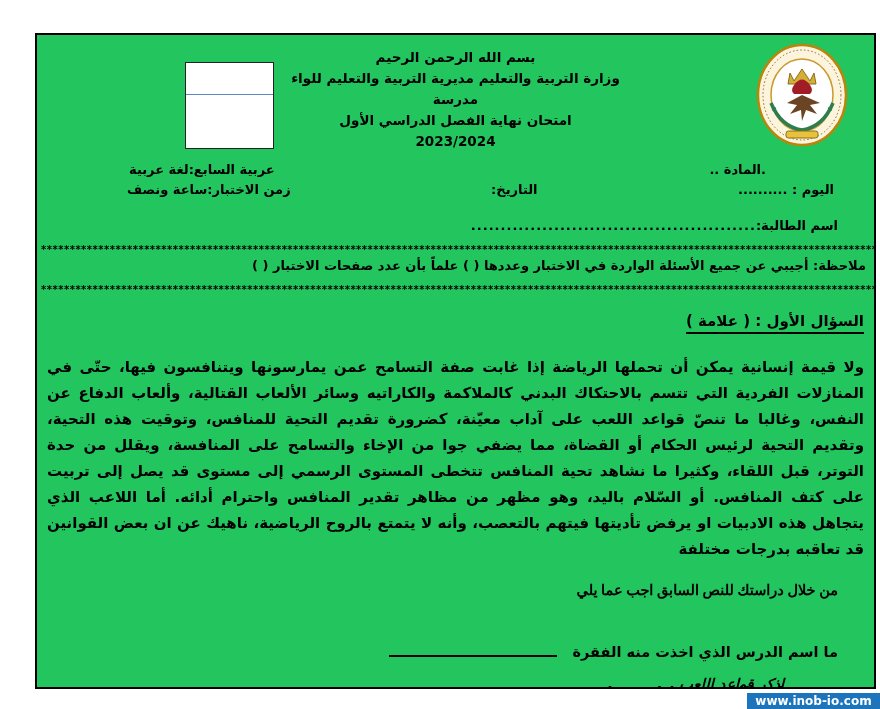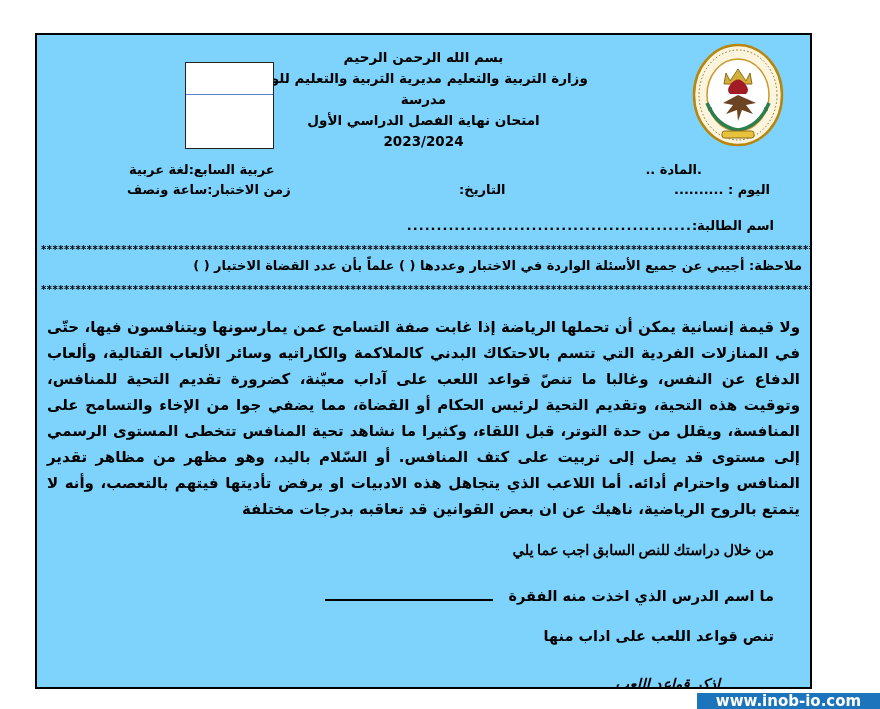--- a/index.html
+++ b/index.html
@@ -4,25 +4,25 @@
 <style>
   * { margin:0; padding:0; box-sizing:border-box; }
   html,body { width:880px; height:709px; background:#ffffff; overflow:hidden; }
   body {
     font-family:"DejaVu Sans", sans-serif;
     font-weight:700;
     color:#000;
     position:relative;
   }
   .frame {
-    position:absolute; left:35px; top:33px; width:777px; height:656px;
+    position:absolute; left:35px; top:33px; width:841px; height:656px;
     border:2px solid #000;
     direction:rtl;
     overflow:hidden;
-    background:#7dd3fc;
+    background:#22c55e;
   }
   
   .header-center { text-align:center; margin-top:12px; font-size:13.5px; line-height:21px; }
   .header-center .num { direction:ltr; unicode-bidi:isolate;text-align:center; }
   .logo-box {
     position:absolute; left:148px; top:27px; width:89px; height:87px;
     border:1px solid #222; background:#fff;
   }
   .logo-box .photo-line {
     position:absolute; left:0; right:0; top:36%; border-top:1.5px solid #5b87c5;
@@ -51,37 +51,37 @@
   .note { margin-top:2px; padding:0 8px; font-size:13px; height:20px; text-align:right; }
   
   .q-title { margin-top:16px; padding:0 10px; font-size:15px; height:24px; text-align:right; }
   .q-title .underl { border-bottom:2px solid #000; padding-bottom:2px; }
   .passage {
     margin-top:18px; padding:0 10px; font-size:15px; line-height:26px;
     text-align:justify; text-justify:inter-word;
   }
   .instruction { margin-top:20px; padding:0 36px; font-size:14.5px; height:22px; text-align:right;font-family:Liberation Serif, serif; }
   .q-item { padding:0 36px; font-size:14.5px; height:24px; text-align:right; white-space:nowrap; }
-  .q-item-1 { margin-top:24px; }
+  .q-item-1 { margin-top:40px; }
   .q-item-2 { margin-top:16px; }
   .blank {
     display:inline-block; border-bottom:2.5px solid #000; height:4px;
     vertical-align:baseline;
   }
   .blank-a { width:168px; margin:0 10px; }
   
   .clipped-line {
     position:absolute; bottom:-9px; right:90px; font-size:14.5px; height:20px;
     white-space:nowrap;
     font-style:italic;
   }
   
   .watermark {
-    position:absolute; right:0; bottom:0; width:183px; height:16px;
-    background:#1b74bc; color:#ffffff; font-size:15px; line-height:16px;
+    position:absolute; right:0; bottom:0; width:133px; height:16px;
+    background:#1b74bc; color:#ffffff; font-size:12px; line-height:16px;
     text-align:center; direction:ltr; font-weight:700;margin-left:47px;
   }
 </style>
 </head>
 <body>
 
 <div class="frame">
 
   <div class="logo-box">
     <div class="photo-line"></div>
@@ -119,23 +119,26 @@
     <span>التاريخ:</span>
     <span>زمن الاختبار:ساعة ونصف</span>
   </div>
 
   <div class="name-row">
     <span>اسم الطالبة:</span>
     <span class="dots">................................................</span>
   </div>
 
   <div class="stars">**********************************************************************************************************************************************************************</div>
-  <div class="note">ملاحظة: أجيبي عن جميع الأسئلة الواردة في الاختبار وعددها (    )    علماً بأن عدد القضاة الاختبار (    )</div>
+  <div class="note">ملاحظة: أجيبي عن جميع الأسئلة الواردة في الاختبار وعددها (    )    علماً بأن عدد صفحات الاختبار (    )</div>
   <div class="stars">**********************************************************************************************************************************************************************</div>
 
+  <div class="q-title">
+    <span class="underl">السؤال الأول : (     علامة  )</span>
+  </div>
 
   <div class="passage">ولا قيمة إنسانية يمكن أن تحملها الرياضة إذا غابت صفة التسامح عمن يمارسونها ويتنافسون فيها، حتّى في المنازلات الفردية التي تتسم بالاحتكاك البدني كالملاكمة والكاراتيه وسائر الألعاب القتالية، وألعاب الدفاع عن النفس، وغالبا ما تنصّ قواعد اللعب على آداب معيّنة، كضرورة تقديم التحية للمنافس، وتوقيت هذه التحية، وتقديم التحية لرئيس الحكام أو القضاة، مما يضفي جوا من الإخاء والتسامح على المنافسة، ويقلل من حدة التوتر، قبل اللقاء، وكثيرا ما نشاهد تحية المنافس تتخطى المستوى الرسمي إلى مستوى قد يصل إلى تربيت على كتف المنافس. أو السّلام باليد، وهو مظهر من مظاهر تقدير المنافس واحترام أدائه. أما اللاعب الذي يتجاهل هذه الادبيات او يرفض تأديتها فيتهم بالتعصب، وأنه لا يتمتع بالروح الرياضية، ناهيك عن ان بعض القوانين قد تعاقبه بدرجات مختلفة</div>
 
   <div class="instruction">من خلال دراستك للنص السابق اجب عما يلي</div>
 
   <div class="q-item q-item-1">
     <span>ما اسم الدرس الذي اخذت منه الفقرة</span>
     <span class="blank blank-a"></span>
   </div>
 

